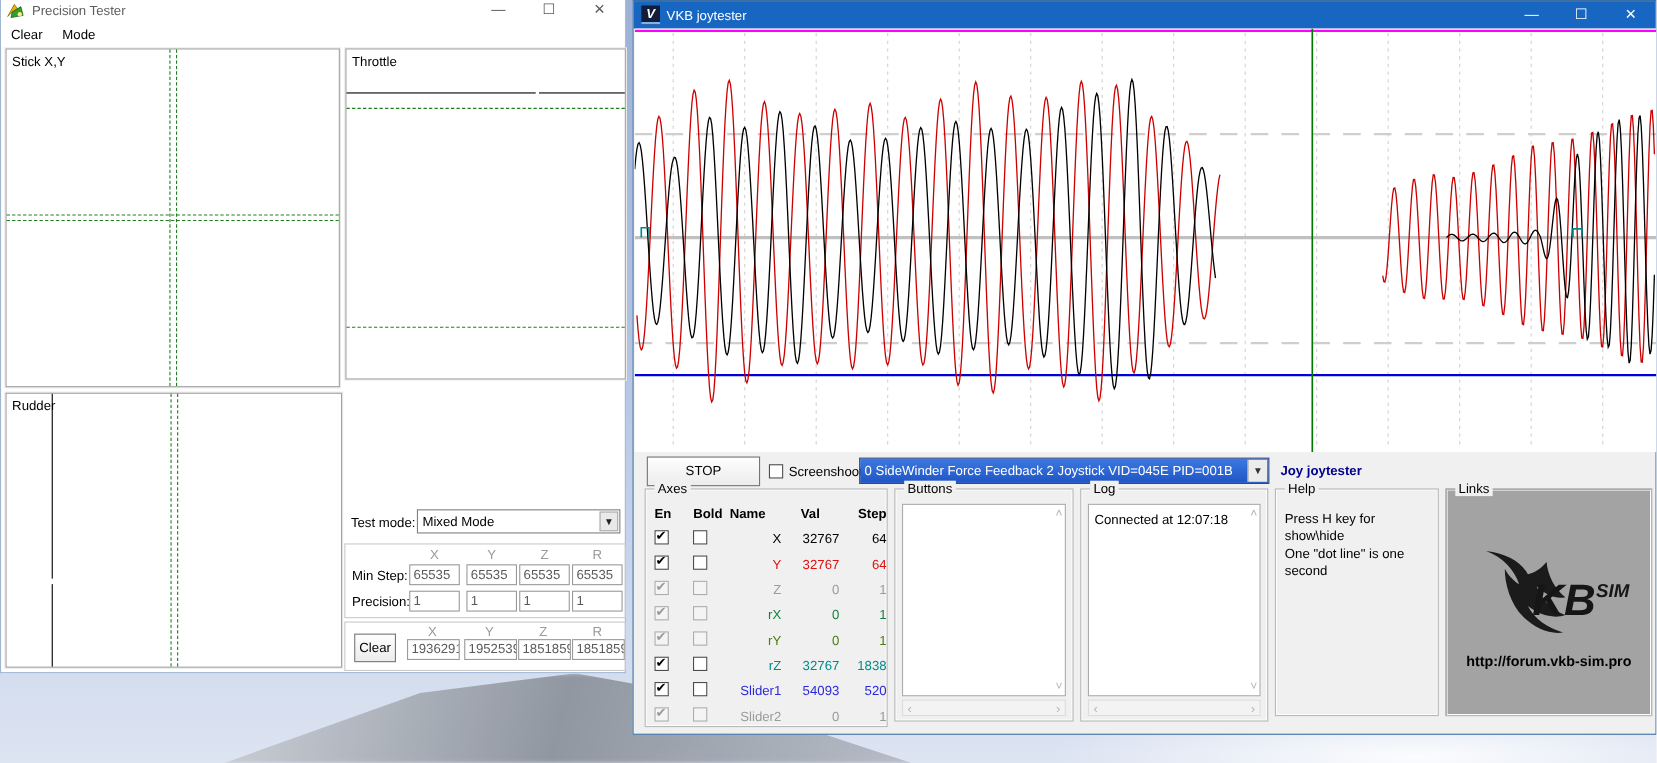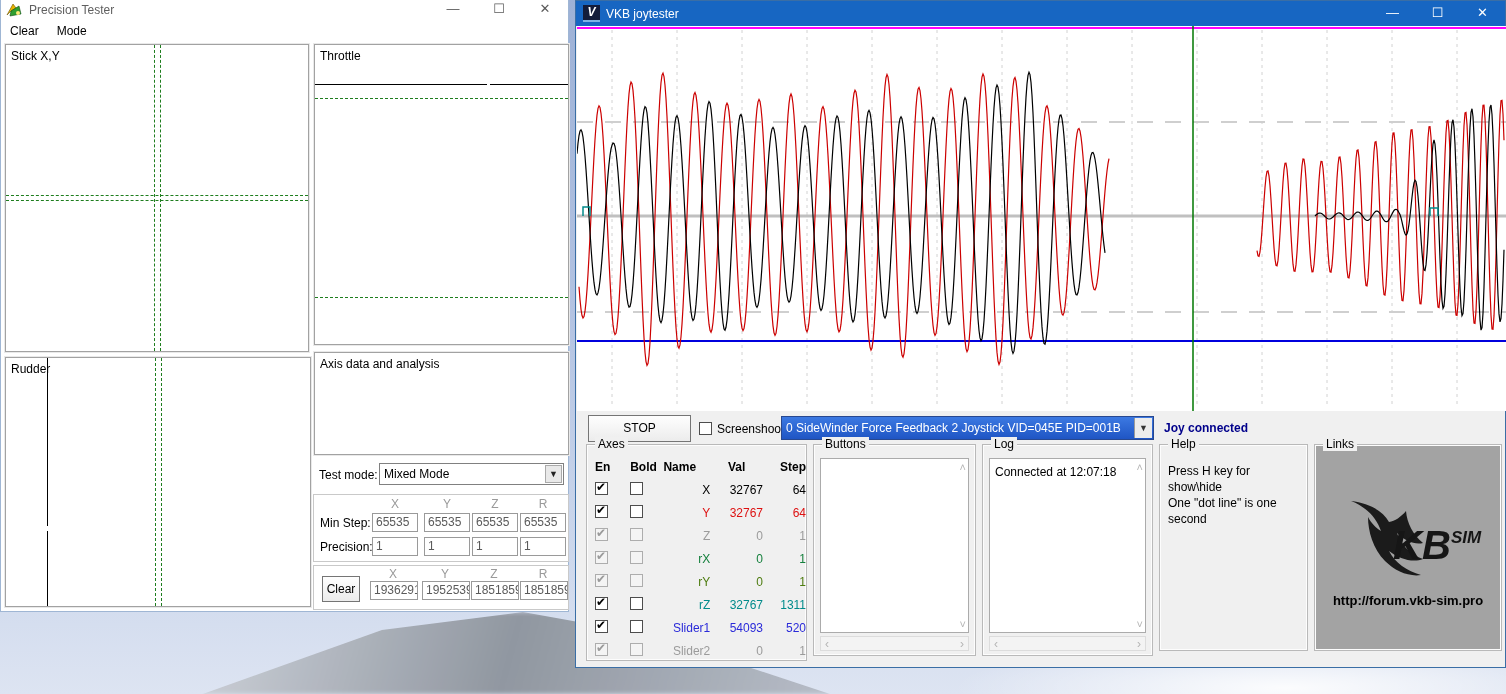--- a/index.html
+++ b/index.html
@@ -119,23 +119,20 @@
     </div>
 
     <div class="panel" style="left:4px; top:357px; width:306px; height:250px;">
       <span class="plabel">Rudder</span>
       <div style="position:absolute; left:41px; top:0; height:168px; border-left:1px solid #000;"></div>
       <div style="position:absolute; left:41px; top:173px; height:75px; border-left:1px solid #000;"></div>
       <div class="gdash-v" style="left:149px; top:0; height:248px;"></div>
       <div class="gdash-v" style="left:155px; top:0; height:248px;"></div>
     </div>
 
-    <div class="panel" style="left:313px; top:352px; width:255px; height:103px;">
-      <span class="plabel">Axis data and analysis</span>
-    </div>
 
     <span style="position:absolute; left:318px; top:468px;">Test mode:</span>
     <div class="combo-mm">
       <span class="txt">Mixed Mode</span>
       <span class="arrow">▼</span>
     </div>
 
     <div style="position:absolute; left:312px; top:494px; width:256px; height:68px; border:1px solid #c9c9c9;">
       <span class="hdr-xyzr" style="left:58px; top:2px;">X</span>
       <span class="hdr-xyzr" style="left:110px; top:2px;">Y</span>
@@ -209,21 +206,21 @@
     </div>
 
     <div class="ctrl-row">
       <button class="btn3d stop-btn">STOP</button>
       <span class="cb" style="position:absolute; left:123px; top:11px;"></span>
       <span style="position:absolute; left:141px; top:11px;">Screenshoot</span>
       <div class="combo-dev">
         <span class="txt">0 SideWinder Force Feedback 2 Joystick VID=045E PID=001B</span>
         <span class="arrow">▼</span>
       </div>
-      <span class="joy-status" id="joy-status" style="color: rgb(0, 0, 139);">Joy connected</span>
+      <span class="joy-status" id="joy-status" style="color: rgb(0, 0, 139);">Joy joytester</span>
     </div>
 
     <div class="group" style="left:10px; top:443px; width:221px; height:217px; background:#f0f0f0;">
       <span class="glabel">Axes</span>
       <div class="ax-head">
         <span class="c-en">En</span>
         <span class="c-bold">Bold</span>
         <span class="c-name" style="text-align:left;">Name</span>
         <span class="c-val" style="text-align:center;">Val</span>
         <span class="c-step">Step</span>
@@ -262,21 +259,21 @@
             <span class="c-bold"><span class="cb disabled"></span></span>
             <span class="c-name">rY</span>
             <span class="c-val">0</span>
             <span class="c-step">1</span>
           </div>
           <div class="ax-row" style="color: rgb(0, 139, 139);">
             <span class="c-en"><span class="cb checked"></span></span>
             <span class="c-bold"><span class="cb"></span></span>
             <span class="c-name">rZ</span>
             <span class="c-val">32767</span>
-            <span class="c-step">1311</span>
+            <span class="c-step">1838</span>
           </div>
           <div class="ax-row" style="color: rgb(42, 42, 217);">
             <span class="c-en"><span class="cb checked"></span></span>
             <span class="c-bold"><span class="cb"></span></span>
             <span class="c-name">Slider1</span>
             <span class="c-val">54093</span>
             <span class="c-step">520</span>
           </div>
           <div class="ax-row" style="color: rgb(155, 155, 155);">
             <span class="c-en"><span class="cb checked disabled"></span></span>

